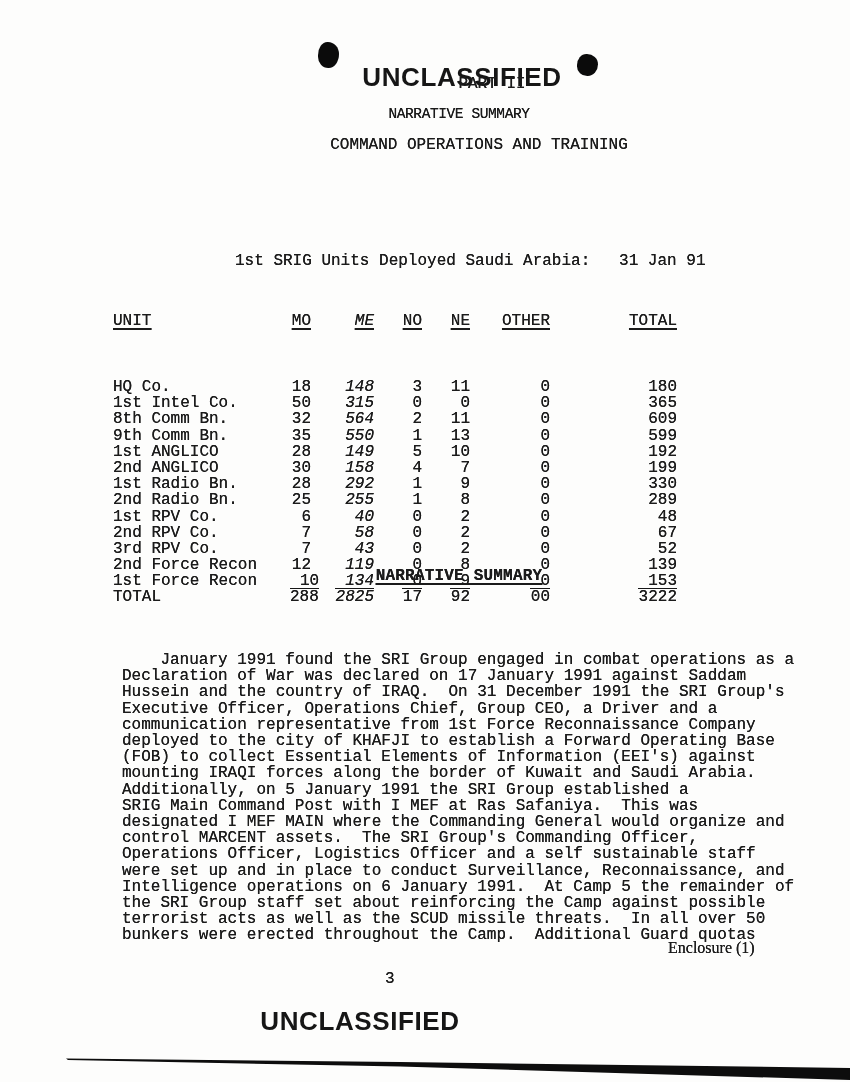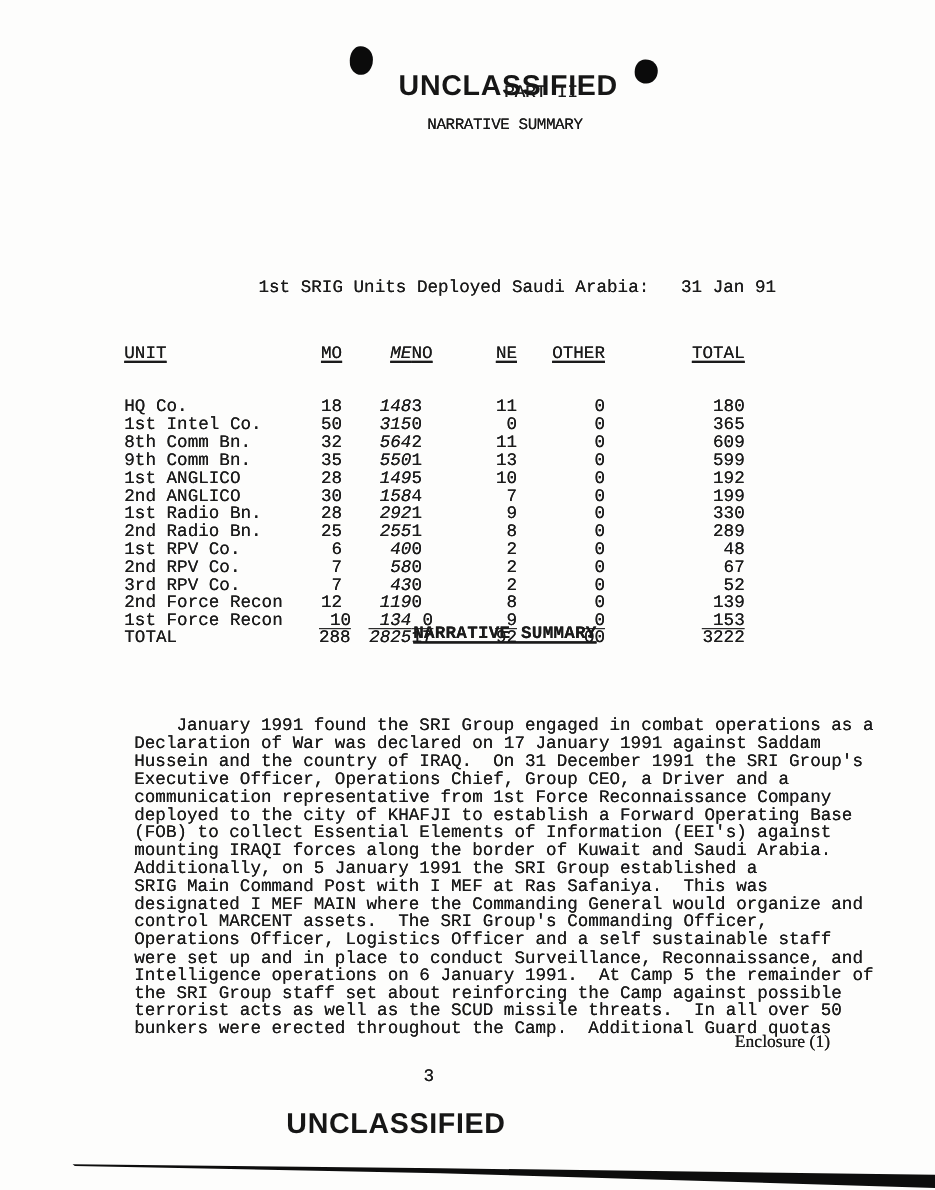--- a/index.html
+++ b/index.html
@@ -42,26 +42,26 @@
   .section-head {
     font-weight:bold;
     text-decoration:underline;
     text-decoration-thickness:1.8px;
     text-underline-offset:3px;
     letter-spacing:0.2px;
   }
   
   .doc-table { position:absolute; left:113px; top:281px; }
   .t-row { display:flex; height:16.2px; }
-  .t-body { }
+  .t-body { margin-top:17px; }
   .cell { display:block; white-space:pre; }
   .c0 { width:177px; text-align:left; }
   .c1 { width:21px;  text-align:right; }
   .c2 { width:63px;  text-align:right;font-style:italic; }
-  .c3 { width:48px;  }
+  .c3 { width:48px;  text-align:right; }
   .c4 { width:48px;  text-align:right; }
   .c5 { width:80px;  text-align:right; }
   .c6 { width:127px; text-align:right; }
   .u-val {
     display:inline-block;
     border-bottom:1.6px solid #161616;
     padding-left:10px;
     line-height:14px;
   }
   .wedge { position:absolute; left:0; top:0; }
@@ -70,20 +70,21 @@
 <body>
 
 <div class="page">
 
   <div class="scan-dot" style="left:318px; top:42px; width:21px; height:26px;"></div>
   <div class="scan-dot" style="left:577px; top:54px; width:21px; height:22px;"></div>
 
   <div class="abs ctr sansbold" style="left:462px; top:62px;">UNCLASSIFIED</div>
   <div class="abs ctr mono" style="left:492px; top:76px;">PART II</div>
   <div class="abs ctr mono small-head" style="left:459px; top:106px;">NARRATIVE SUMMARY</div>
+  <div class="abs ctr mono" style="left:479px; top:137px;">COMMAND OPERATIONS AND TRAINING</div>
 
 
   <div class="abs mono" style="left:235px; top:253px;">1st SRIG Units Deployed Saudi Arabia:   31 Jan 91</div>
 
   <div class="doc-table mono">
     <div class="t-row">
       <span class="cell c0"><span class="uhead">UNIT</span></span>
       <span class="cell c1"><span class="uhead">MO</span></span>
       <span class="cell c2"><span class="uhead">ME</span></span>
       <span class="cell c3"><span class="uhead">NO</span></span>

